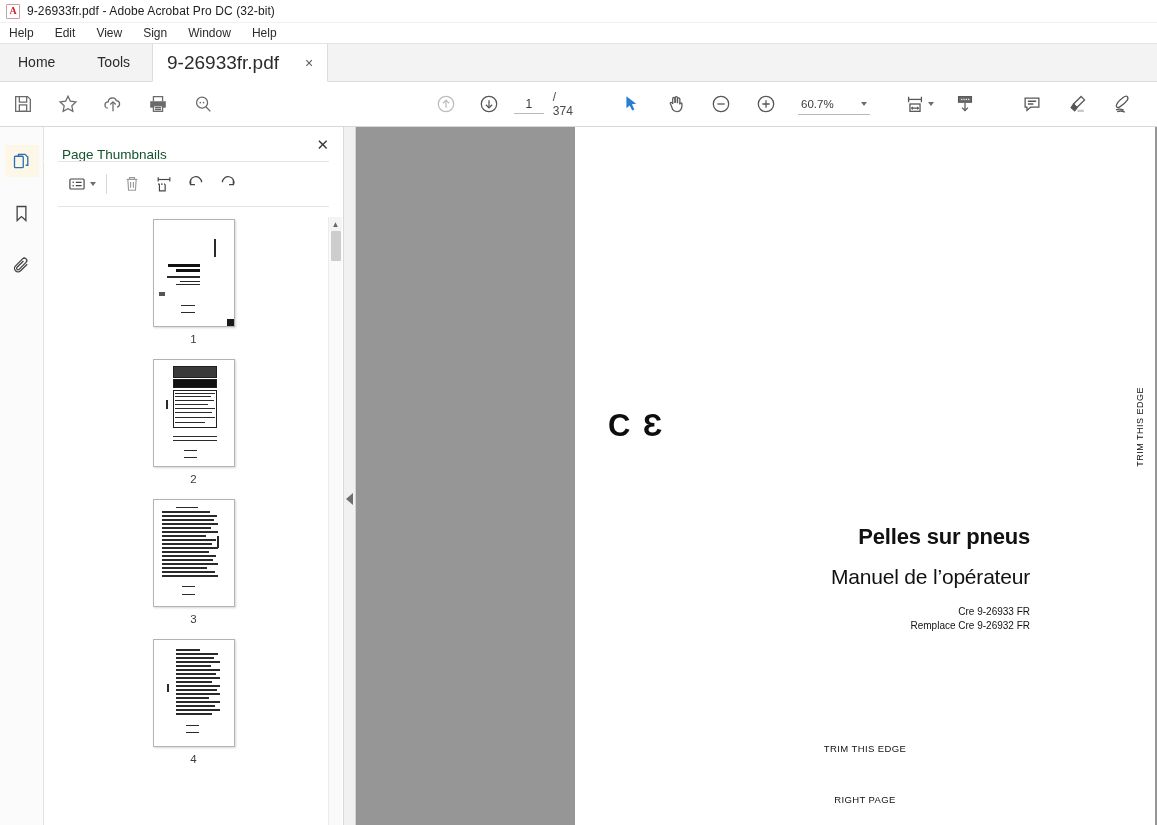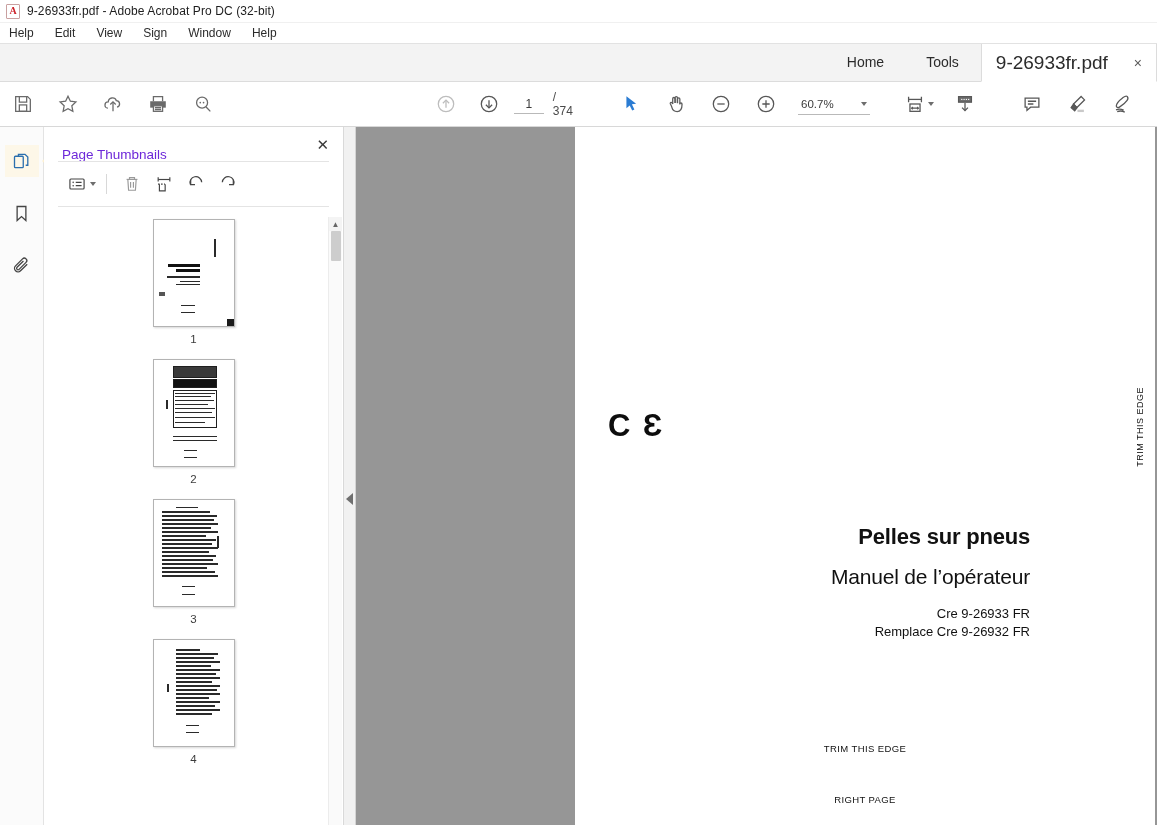--- a/index.html
+++ b/index.html
@@ -35,21 +35,20 @@
     border-bottom: 1px solid #e2e2e2;
   }
   .menu-item { font-size: 12px; color: #2b2b2b; cursor: default; padding: 1px 2px; }
 
   
   .tabbar {
     height: 38px; background: #f3f3f3;
     display: flex; align-items: flex-end;
     border-bottom: 1px solid #dcdcdc;
     position: relative;
-    justify-content: flex-end;
   }
   .tab {
     height: 38px; display: flex; align-items: center;
     padding: 0 22px; font-size: 14px; color: #2b2b2b;
     cursor: default; position: relative;
   }
   .tab.home { padding: 0 20px 0 18px; }
   .tab.active {
     background: #ffffff;
     border-left: 1px solid #dcdcdc;
@@ -117,21 +116,21 @@
 
   
   .thumbpanel {
     width: 300px; background: #ffffff; border-right: 1px solid #d9d9d9;
     display: flex; flex-direction: column; position: relative;
   }
   .panel-head {
     height: 34px; display: flex; align-items: center; justify-content: space-between;
     padding: 0 14px 0 18px;
   }
-  .panel-title { font-size: 13.5px; color: #6d28d9; margin-top: 20px; }
+  .panel-title { font-size: 13.5px; color: #14532d; margin-top: 20px; }
   .panel-close { font-size: 15px; color: #3a3a3a; cursor: pointer; line-height: 1; }
   .panel-rule { height: 1px; background: #e4e4e4; margin: 0 14px; }
   .panel-tools {
     height: 44px; display: flex; align-items: center; padding-left: 14px; gap: 2px;
   }
   .pt-btn {
     width: 30px; height: 30px; display: flex; align-items: center; justify-content: center;
     cursor: pointer;
   }
   .pt-sep { width: 1px; height: 20px; background: #d8d8d8; margin: 0 8px; }
@@ -196,21 +195,21 @@
   }
   .pt-main {
     font-size: 22px; font-weight: bold; color: #111;
     font-family: "Liberation Sans", sans-serif; line-height: 1.32;
     letter-spacing: -0.2px;
   }
   .pt-sub {
     font-size: 21px; color: #111; margin-top: 14px;
     font-family: "Liberation Sans", sans-serif; letter-spacing: -0.2px;
   }
-  .pt-code { font-size: 13px; color: #111; margin-top: 16px; line-height: 1.42; }
+  .pt-code { font-size: 10px; color: #111; margin-top: 16px; line-height: 1.42; }
   .ce-mark {
     position: absolute; left: 33px; top: 281px;
     font-size: 31px; font-weight: bold; color: #0d0d0d;
     font-family: "Liberation Sans", sans-serif; letter-spacing: 1px;
   }
   .trim-bottom {
     position: absolute; left: 0; right: 0; top: 616px;
     text-align: center; font-size: 9.5px; color: #111; letter-spacing: .4px;
   }
   .right-page {

